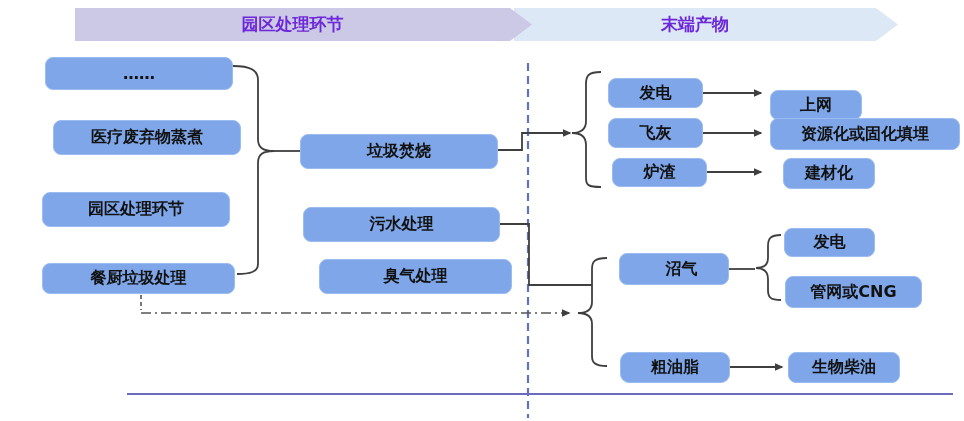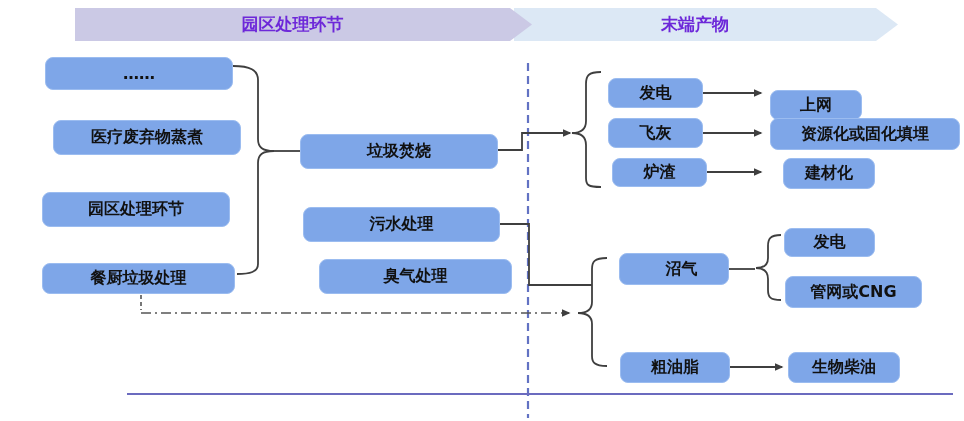--- a/index.html
+++ b/index.html
@@ -120,20 +120,20 @@
 
   <div class="node" style="left:619px;top:253px;width:110px;height:32px;padding-left:15px;">
     <span>沼气</span>
   </div>
   <div class="node" style="left:784px;top:228px;width:91px;height:29px;">
     <span>发电</span>
   </div>
   <div class="node" style="left:785px;top:276px;width:137px;height:32px;">
     <span>管网或CNG</span>
   </div>
-  <div class="node" style="left:620px;top:352px;width:110px;height:31px;">
+  <div class="node" style="left:620px;top:352px;width:110px;height:31px;border-radius:9px;">
     <span>粗油脂</span>
   </div>
   <div class="node" style="left:788px;top:352px;width:112px;height:31px;">
     <span>生物柴油</span>
   </div>
 
 </div>
 
 </body></html>

